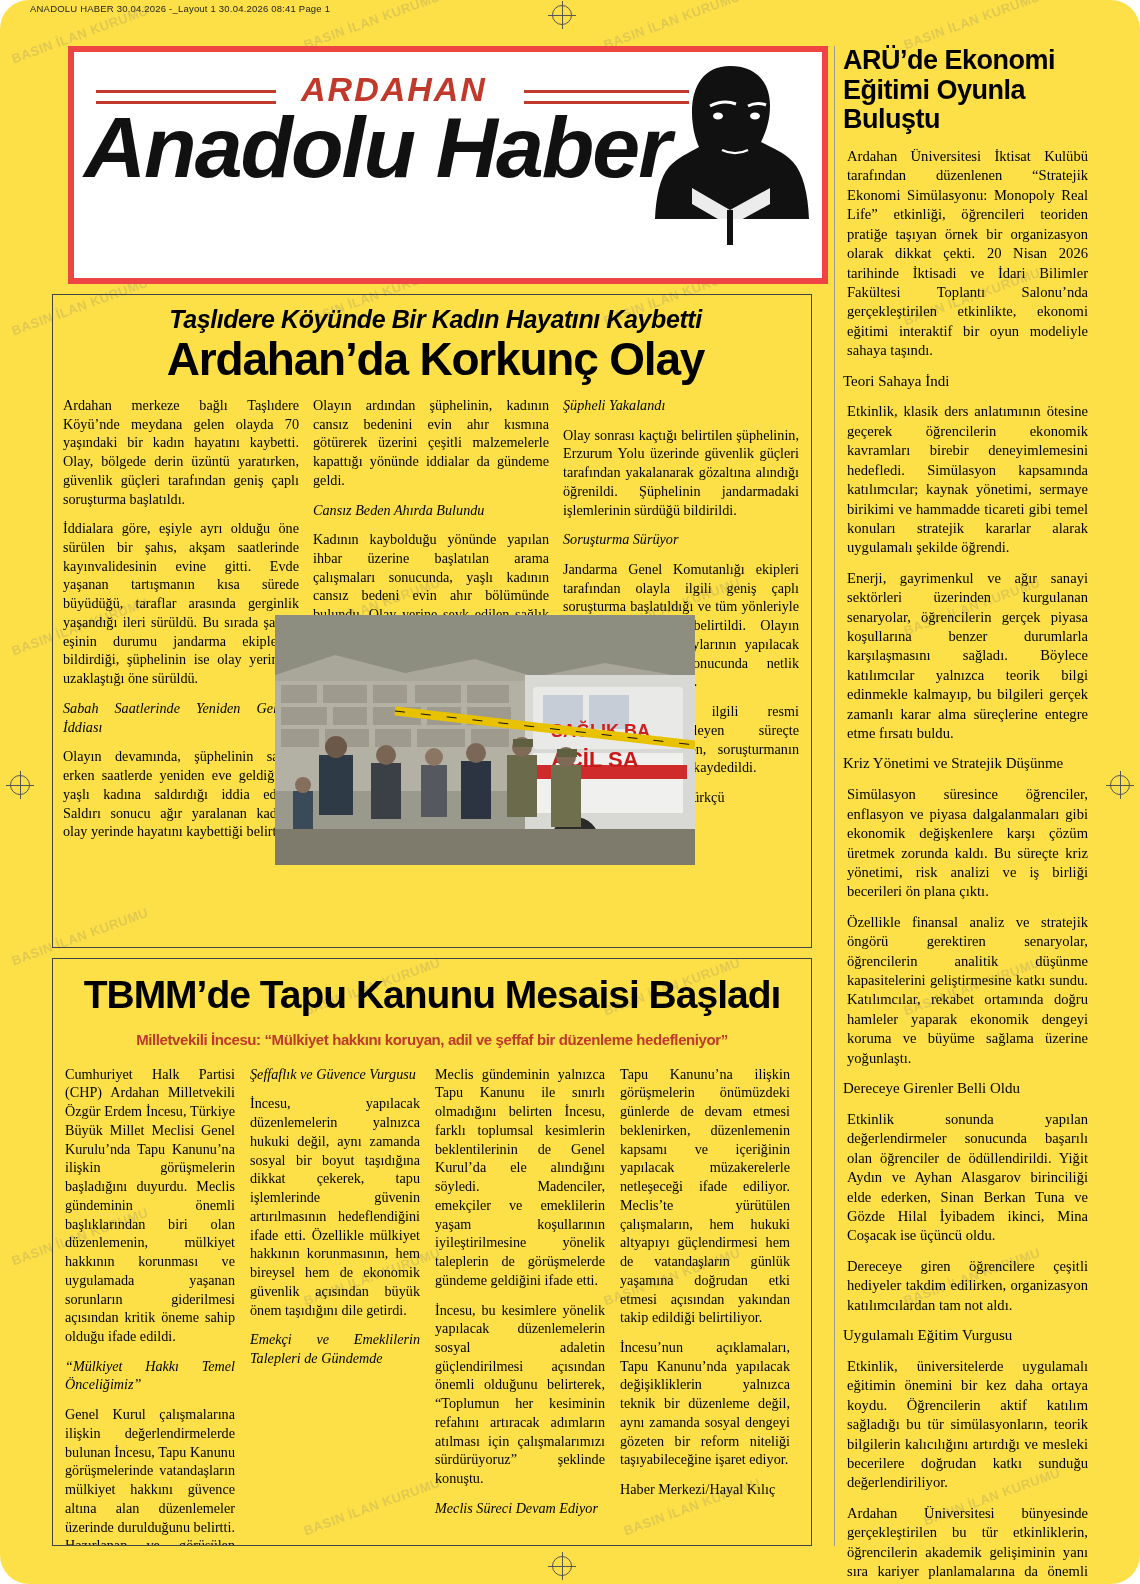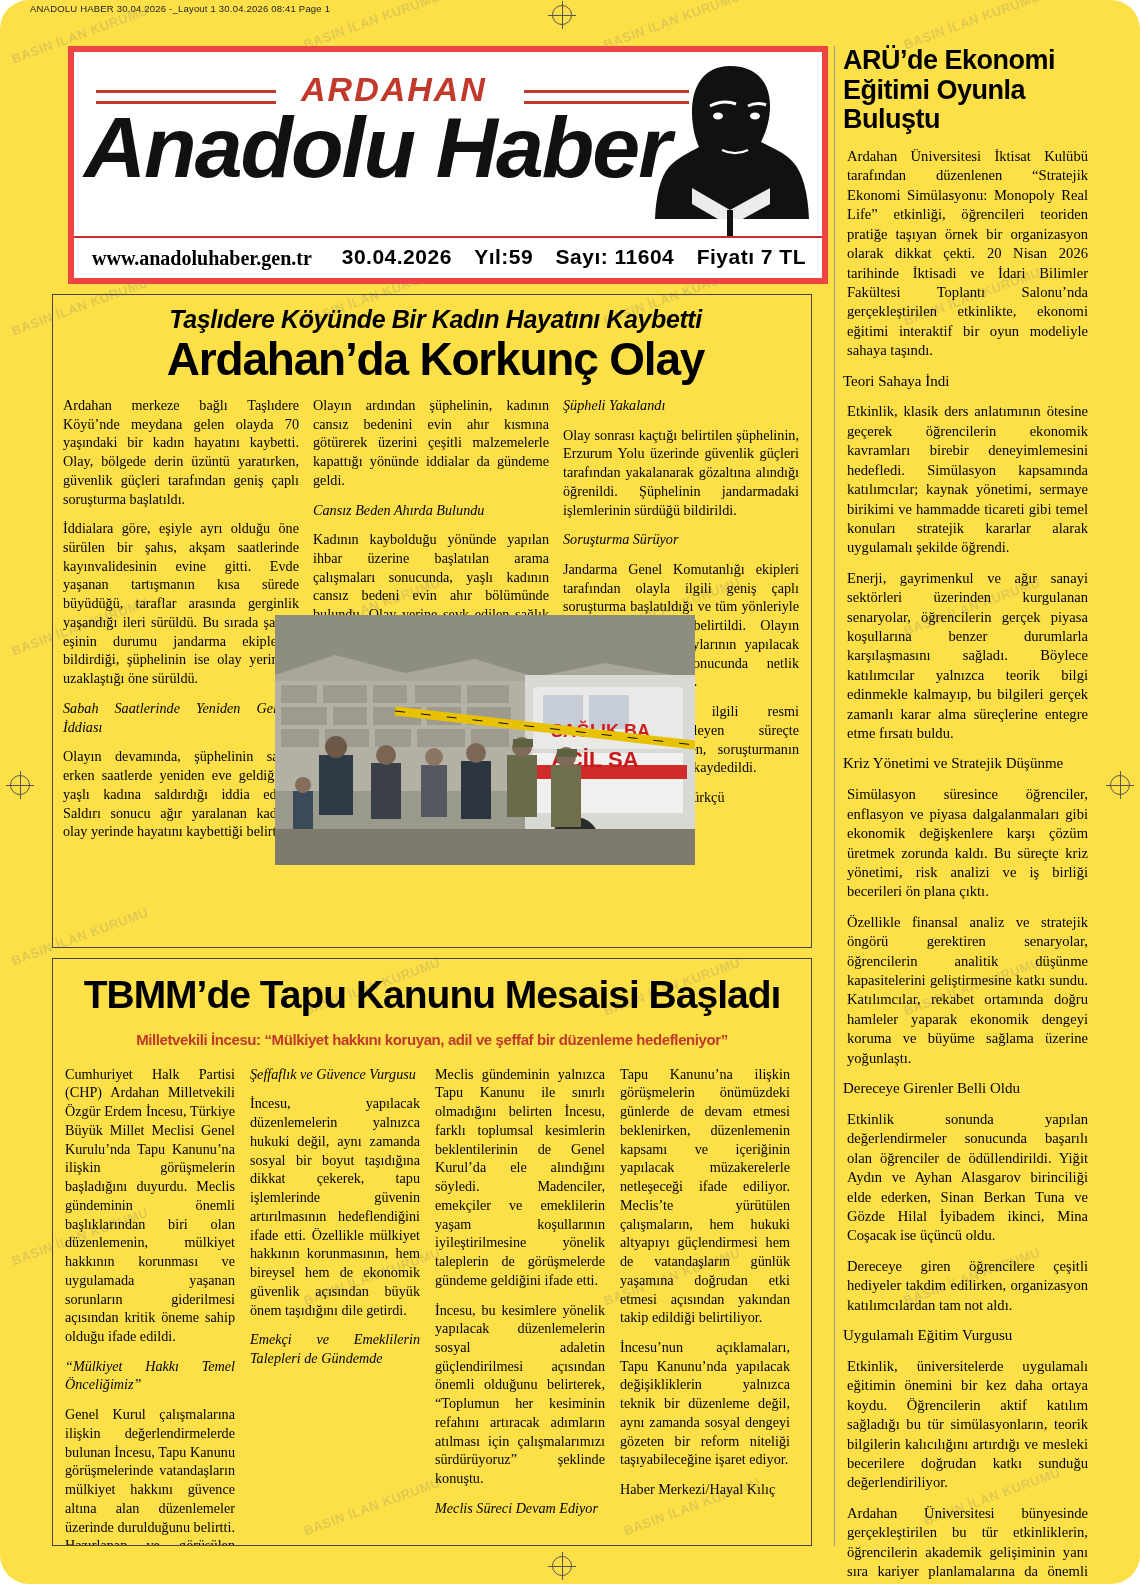--- a/index.html
+++ b/index.html
@@ -331,29 +331,20 @@
       <svg class="mast-portrait" viewBox="0 0 160 185">
         <path d="M78 6 C52 6 40 26 40 52 c0 14 3 26 7 35 c-9 5 -22 11 -30 20 c-9 10 -13 30 -14 52 l154 0 c-1 -26 -6 -46 -16 -57 c-9 -10 -23 -15 -32 -20 c5 -10 9 -22 9 -36 C118 22 104 6 78 6 Z" fill="#111"></path>
         <path d="M58 46 c8 -4 18 -5 26 -2 M96 46 c6 -3 13 -3 18 -1" stroke="#fff" stroke-width="3" fill="none"></path>
         <ellipse cx="66" cy="56" rx="5" ry="3.5" fill="#fff"></ellipse>
         <ellipse cx="103" cy="56" rx="5" ry="3.5" fill="#fff"></ellipse>
         <path d="M70 90 c8 4 18 4 26 0" stroke="#fff" stroke-width="2.5" fill="none"></path>
         <path d="M40 128 l38 22 l40 -22 l0 16 l-40 22 l-38 -22 Z" fill="#fff" opacity="0.92"></path>
         <path d="M78 150 l0 35" stroke="#111" stroke-width="6"></path>
       </svg>
 
-      <div class="mast-bar">
-        <div class="site">www.anadoluhaber.gen.tr</div>
-        <div class="meta">
-          <span>30.04.2026</span>
-          <span>Yıl:59</span>
-          <span>Sayı: 11604</span>
-          <span>Fiyatı 7 TL</span>
-        </div>
-      </div>
     </div>
 
     <div class="lead">
       <div class="kicker">Taşlıdere Köyünde Bir Kadın Hayatını Kaybetti</div>
       <div class="lead-head">Ardahan’da Korkunç Olay</div>
 
       <div class="cols3">
         <div class="col">
           <p>Ardahan merkeze bağlı Taşlıdere Köyü’nde meydana gelen olayda 70 yaşındaki bir kadın hayatını kaybetti. Olay, bölgede derin üzüntü yaratırken, güvenlik güçleri tarafından geniş çaplı soruşturma başlatıldı.</p>
           <p>İddialara göre, eşiyle ayrı olduğu öne sürülen bir şahıs, akşam saatlerinde kayınvalidesinin evine gitti. Evde yaşanan tartışmanın kısa sürede büyüdüğü, taraflar arasında gerginlik yaşandığı ileri sürüldü. Bu sırada şahsın eşinin durumu jandarma ekiplerine bildirdiği, şüphelinin ise olay yerinden uzaklaştığı öne sürüldü.</p>

